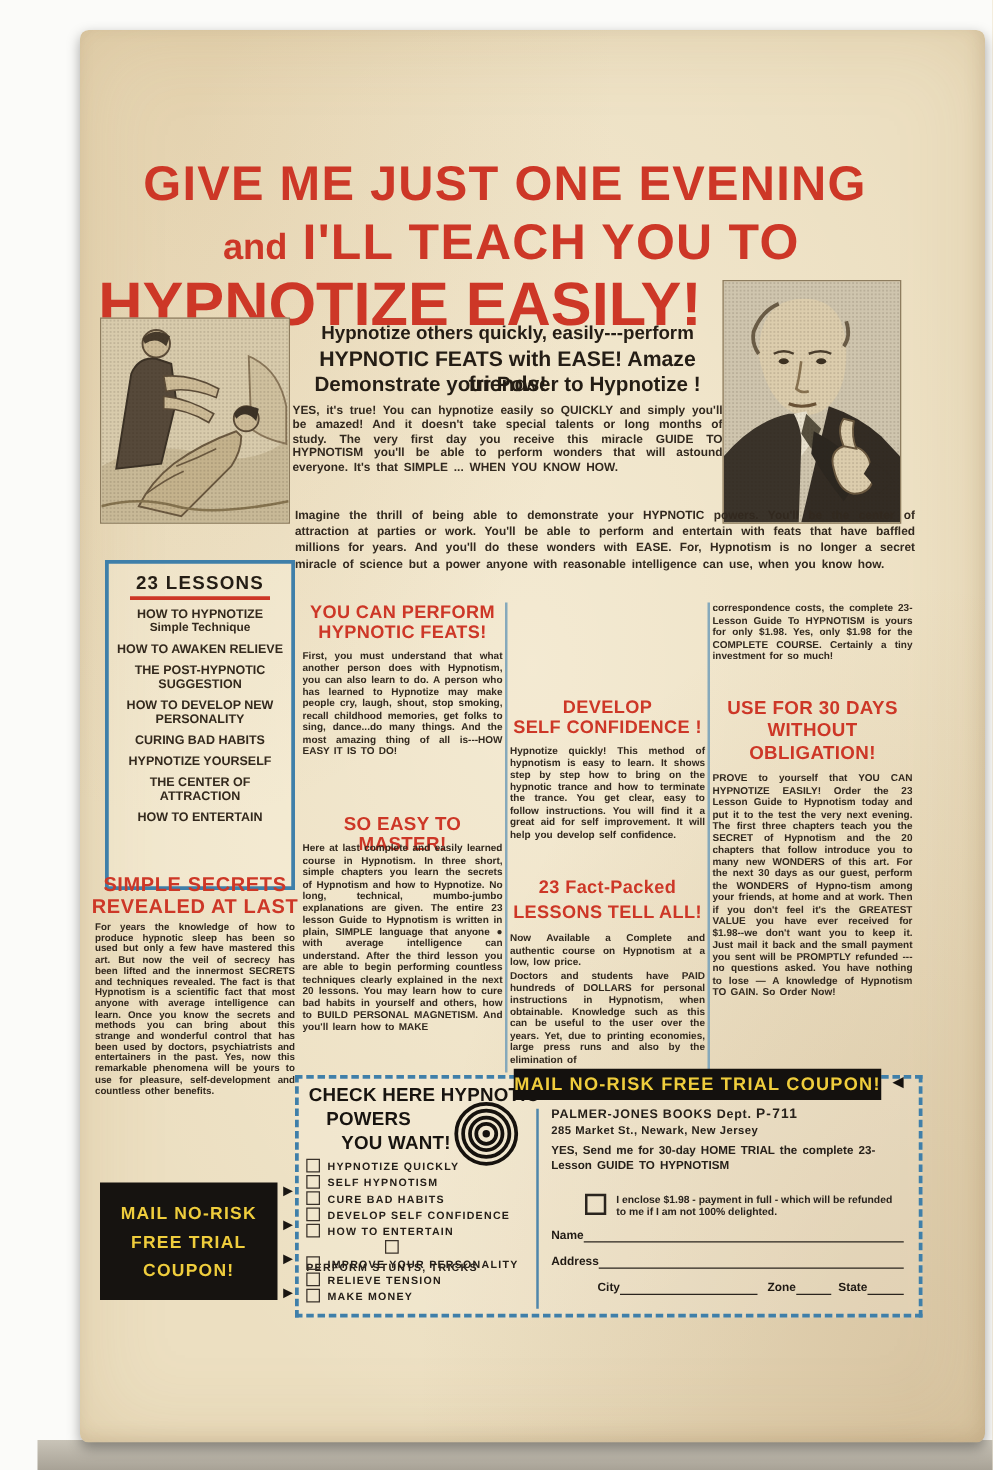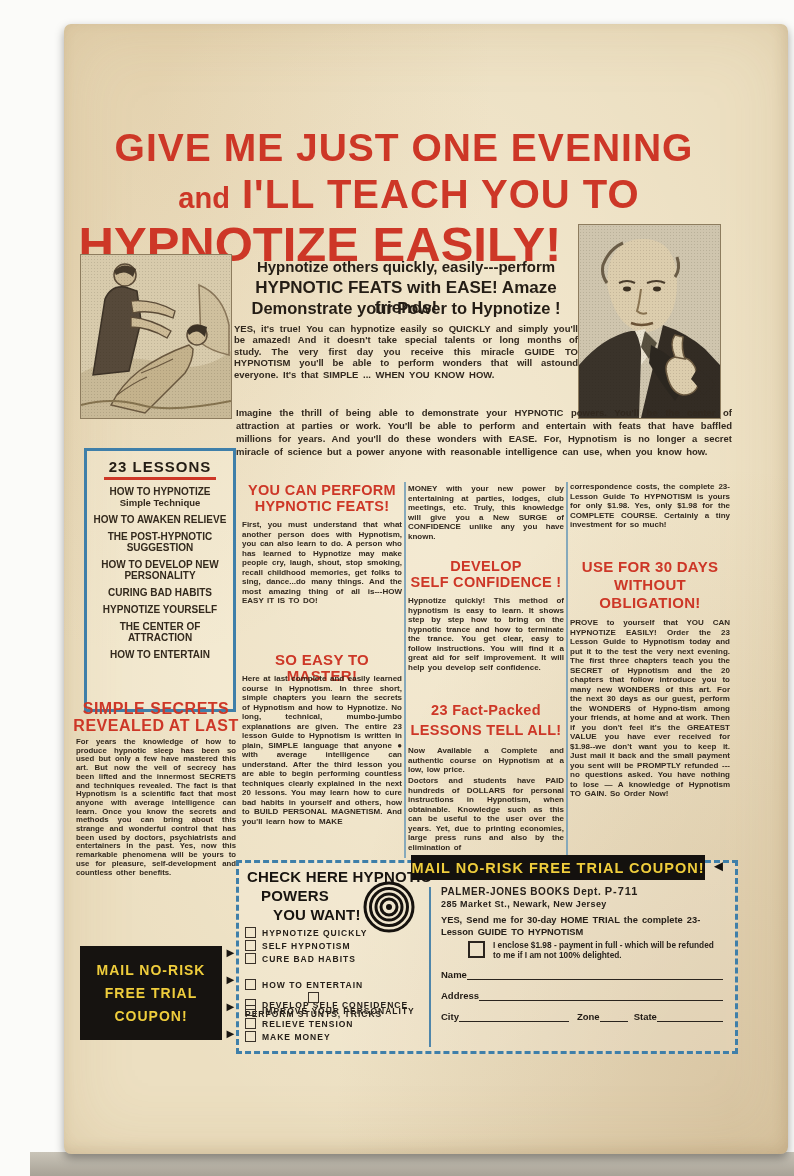--- a/index.html
+++ b/index.html
@@ -79,25 +79,25 @@
   .chk-label{font-weight:bold;color:#26201a;font-size:8.5px;letter-spacing:1px;white-space:nowrap;}
   .spiral{position:absolute;left:124px;top:18px;}
   .coupon-vline{position:absolute;left:190px;top:24px;bottom:4px;width:1.5px;background:#4f86ab;}
   .coupon-bar{position:absolute;left:172px;top:-8px;width:294px;height:25px;background:#14110e;color:#efcd3c;font-weight:bold;font-size:14.5px;letter-spacing:1px;display:flex;align-items:center;justify-content:center;}
   .coupon-bar-arrow{position:absolute;left:472px;top:-6px;color:#14110e;font-size:15px;font-weight:bold;}
   .form{position:absolute;left:202px;top:22px;width:282px;}
   .company{font-weight:bold;color:#26201a;font-size:10px;letter-spacing:.6px;}
   .company .dept{font-size:11px;letter-spacing:1px;}
   .addr{font-weight:bold;color:#26201a;font-size:9px;letter-spacing:.4px;margin-top:2px;}
   .yesline{font-weight:bold;color:#26201a;font-size:9.3px;line-height:12px;margin-top:5px;text-align:left;word-spacing:1.5px;}
-  .enclose-row{display:flex;gap:8px;margin-top:2px;padding-left:27px;}
+  .enclose-row{display:flex;gap:8px;margin-top:16px;padding-left:27px;}
   .enclose-box{width:13px;height:13px;border:2px solid #2a241e;flex:none;margin-top:1px;}
   .enclose-txt{font-weight:bold;color:#2a241e;font-size:8.3px;line-height:10px;width:230px;text-align:left;}
   .fline{display:flex;align-items:flex-end;font-weight:bold;color:#201a14;font-size:9.5px;}
-  .fl-name{margin-top:9px;} .fl-addr{margin-top:10px;} .fl-city{margin-top:10px;}
+  .fl-name{margin-top:9px;} .fl-addr{margin-top:10px;} .fl-city{margin-top:10px;margin-left:37px;}
   .rule{border-bottom:1.3px solid #2a241e;height:10px;flex:1;}
   .rule.short{flex:0 0 28px;}
 </style>
 </head>
 <body>
 
 <div class="bottom-strip"></div>
 
 <div class="paper">
 
@@ -188,21 +188,20 @@
 
   <div class="abs col-sep sep1"></div>
   <div class="abs col-sep sep2"></div>
 
   <div class="abs col-h" style="left:178px;top:458px;width:160px;">YOU CAN PERFORM
 HYPNOTIC FEATS!</div>
   <div class="abs col-h" style="left:176px;top:628px;width:164px;font-size:15px;">SO EASY TO MASTER!</div>
   <div class="abs col-body" style="left:178px;top:496px;width:160px;">First, you must understand that what another person does with Hypnotism, you can also learn to do. A person who has learned to Hypnotize may make people cry, laugh, shout, stop smoking, recall childhood memories, get folks to sing, dance...do many things. And the most amazing thing of all is---HOW EASY IT IS TO DO!</div>
   <div class="abs col-body" style="left:178px;top:650px;width:160px;">Here at last complete and easily learned course in Hypnotism. In three short, simple chapters you learn the secrets of Hypnotism and how to Hypnotize. No long, technical, mumbo-jumbo explanations are given. The entire 23 lesson Guide to Hypnotism is written in plain, SIMPLE language that anyone ● with average intelligence can understand. After the third lesson you are able to begin performing countless techniques clearly explained in the next 20 lessons. You may learn how to cure bad habits in yourself and others, how to BUILD PERSONAL MAGNETISM. And you'll learn how to MAKE</div>
 
-  <div class="abs col-body" style="left:344px;top:460px;width:156px;">MONEY with your new power by entertaining at parties, lodges, club meetings, etc. Truly, this knowledge will give you a New SURGE of CONFIDENCE unlike any you have known.</div>
   <div class="abs col-body" style="left:344px;top:572px;width:156px;">Hypnotize quickly! This method of hypnotism is easy to learn. It shows step by step how to bring on the hypnotic trance and how to terminate the trance. You get clear, easy to follow instructions. You will find it a great aid for self improvement. It will help you develop self confidence.</div>
   <div class="abs col-h" style="left:344px;top:534px;width:156px;">DEVELOP
 SELF CONFIDENCE !</div>
   <div class="abs col-h" style="left:344px;top:676px;width:156px;line-height:20px;">23 Fact-Packed
 LESSONS TELL ALL!</div>
   <div class="abs col-body" style="left:344px;top:722px;width:156px;">Now Available a Complete and authentic course on Hypnotism at a low, low price.</div>
   <div class="abs col-body" style="left:344px;top:752px;width:156px;">Doctors and students have PAID hundreds of DOLLARS for personal instructions in Hypnotism, when obtainable. Knowledge such as this can be useful to the user over the years. Yet, due to printing economies, large press runs and also by the elimination of</div>
 
   <div class="abs col-body" style="left:506px;top:458px;width:160px;">correspondence costs, the complete 23-Lesson Guide To HYPNOTISM is yours for only $1.98. Yes, only $1.98 for the COMPLETE COURSE. Certainly a tiny investment for so much!</div>
   <div class="abs col-h" style="left:506px;top:534px;width:160px;font-size:15px;line-height:18px;">USE FOR 30 DAYS
@@ -229,21 +228,21 @@
         <span class="chk-label">HYPNOTIZE QUICKLY</span>
       </div>
     <div class="chk-row" style="top:77px;justify-content:space-between;">
         <span class="chk-box"></span>
         <span class="chk-label">SELF HYPNOTISM</span>
       </div>
     <div class="chk-row" style="top:90px;">
         <span class="chk-box"></span>
         <span class="chk-label">CURE BAD HABITS</span>
       </div>
-    <div class="chk-row" style="top:103px;margin-top:33px;">
+    <div class="chk-row" style="top:103px;">
         <span class="chk-box"></span>
         <span class="chk-label">DEVELOP SELF CONFIDENCE</span>
       </div>
     <div class="chk-row" style="top:116px;">
         <span class="chk-box"></span>
         <span class="chk-label">HOW TO ENTERTAIN</span>
       </div>
     <div class="chk-row" style="top:129px;flex-direction:column;">
         <span class="chk-box"></span>
         <span class="chk-label">PERFORM STUNTS, TRICKS</span>

